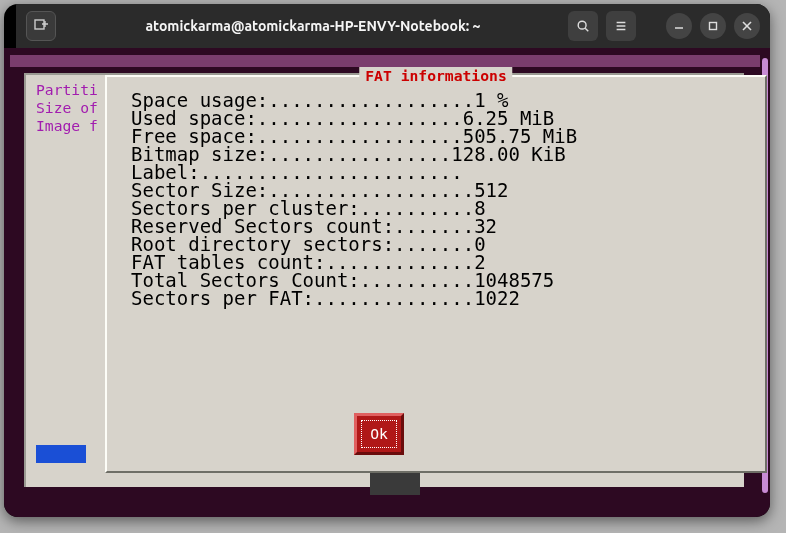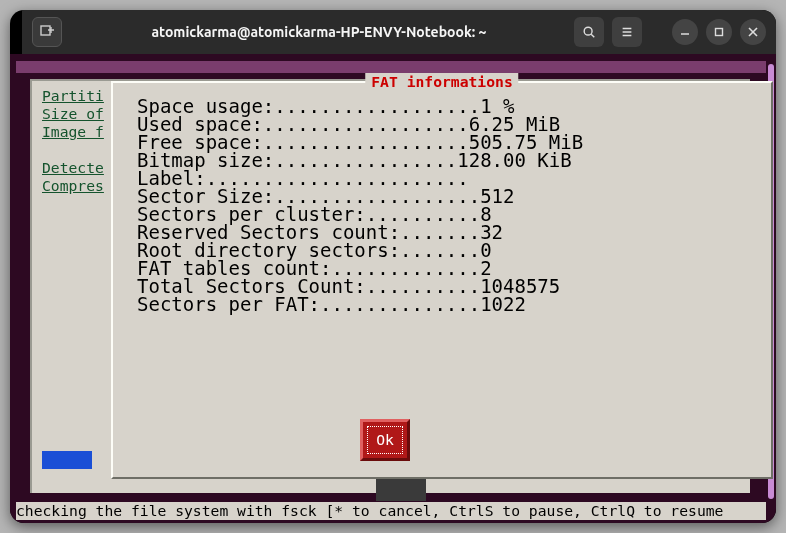--- a/index.html
+++ b/index.html
@@ -6,21 +6,21 @@
   body {
     background: #b5b5b5;
     font-family: "DejaVu Sans Mono", "Ubuntu Mono", monospace;
     width: 786px;
     height: 533px;
     overflow: hidden;
   }
   .window {
     width: 766px;
     height: 513px;
-    margin: 10px;
+    margin: 4px;
     background: #000;
     border-radius: 14px;
     overflow: hidden;
     box-shadow: 0 4px 14px rgba(0,0,0,0.5);
     position: relative;
     padding-left: 12px;
   }
   .titlebar {
     height: 44px;
     background: #2b2b2b;
@@ -83,25 +83,24 @@
     position: absolute;
     top: 25px; left: 20px;
     width: 720px; height: 414px;
     background: #d7d3cb;
     border-left: 2px solid #9a9a92;
     border-top: 2px solid #9a9a92;
   }
   .sidetext {
     position: absolute;
     left: 10px;
-    color: #14532d;
+    color: #a21caf;
     font-size: 14.7px;
     line-height: 18px;
     white-space: pre;
-    text-decoration: underline;
   }
   .sideblock1 { top: 6px; }
   .sideblock2 { top: 78px; }
   .bluebar {
     position: absolute;
     bottom: 24px;
     height: 18px;
     background: #1a4fd6;
   }
   .bluebar.l { left: 10px; width: 50px; }
@@ -225,22 +224,20 @@
   </div>
 
   <div class="terminal">
     <div class="purple-band"></div>
     <div class="scrollbar"></div>
 
     <div class="outerframe">
       <div class="sidetext sideblock1">Partiti
 Size of
 Image f</div>
-      <div class="sidetext sideblock2">Detecte
-Compres</div>
       <div class="bluebar l"></div>
       <div class="bluebar r"></div>
 
       <div class="dialog-shadow"></div>
       <div class="dialog">
         <div class="dlg-title"> FAT informations </div>
         <div class="dlg-body" id="dlg-body">Space usage:..................1 %
 Used space:..................6.25 MiB
 Free space:..................505.75 MiB
 Bitmap size:................128.00 KiB
@@ -251,16 +248,15 @@
 Root directory sectors:.......0
 FAT tables count:.............2
 Total Sectors Count:..........1048575
 Sectors per FAT:..............1022</div>
         <div class="ok-btn">
           <div class="ok-inner">Ok</div>
         </div>
       </div>
     </div>
 
-    <div class="statusline">checking the file system with fsck [* to cancel, CtrlS to pause, CtrlQ to resume</div>
   </div>
 
 </div>
 
 </body></html>

